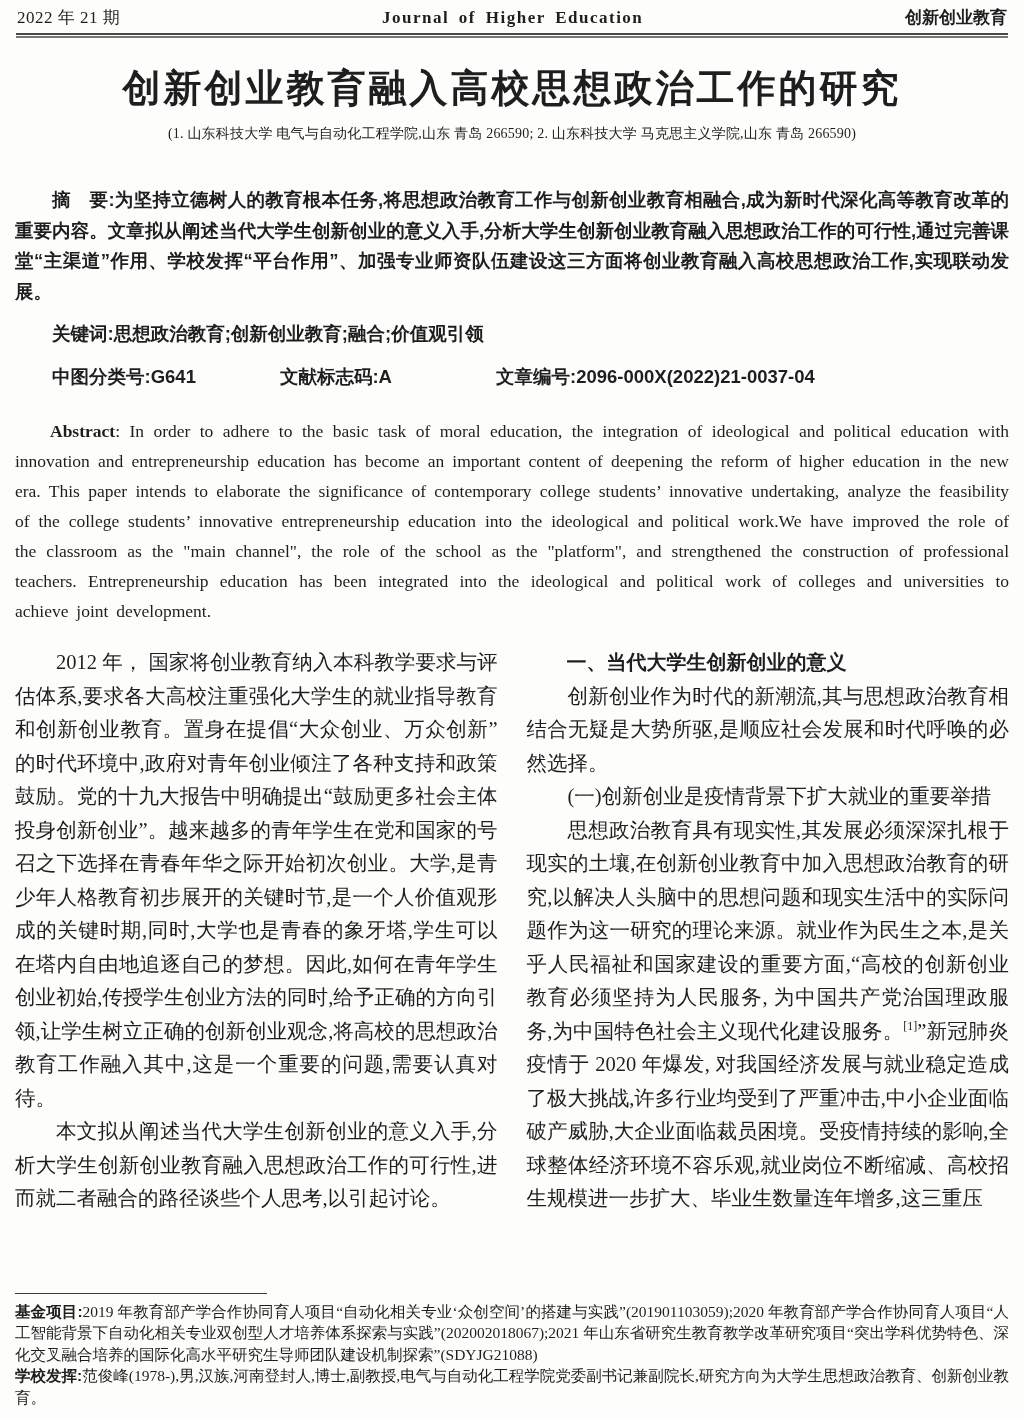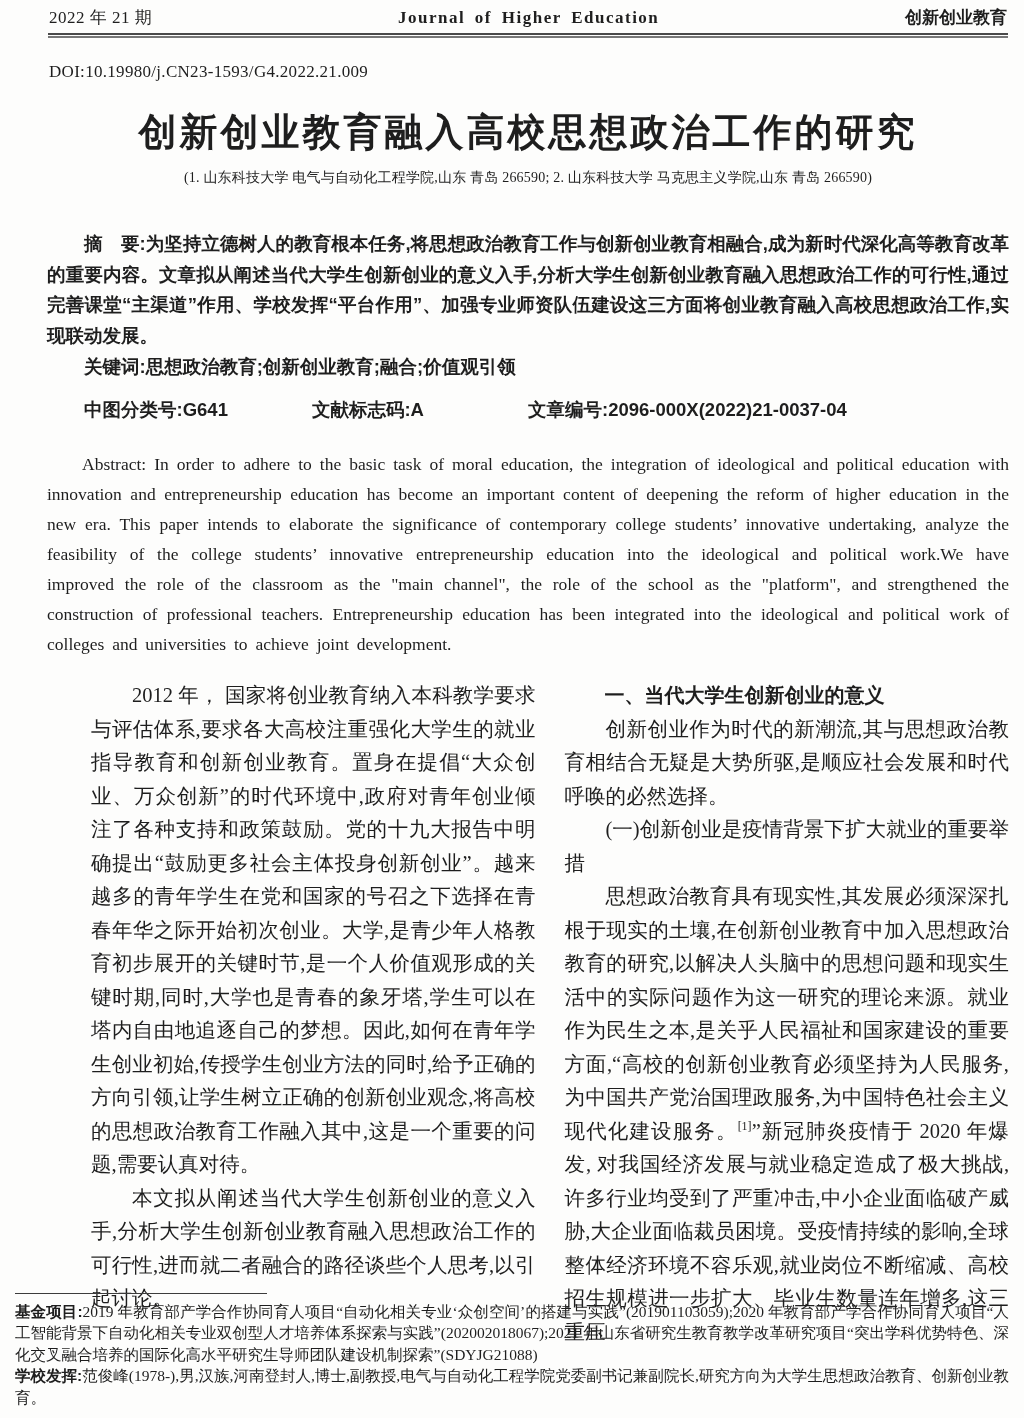--- a/index.html
+++ b/index.html
@@ -5,21 +5,20 @@
   * { margin:0; padding:0; box-sizing:border-box; }
   html,body { background:#e8e8e8; }
   .page {
     position:relative;
     width:1024px; height:1418px;
     margin:0 auto;
     background:#fdfdfc;
     color:#1e1e1e;
     font-family:"Liberation Serif","DejaVu Serif",serif;
     overflow:hidden;
-    padding-left:32px;
   }
   .inner { padding:6px 15px 0 15px; }
 
   
   .runhead { display:flex; align-items:baseline; justify-content:space-between; font-size:17px; padding:0 2px 4px 2px; }
   .runhead .issue { letter-spacing:.5px; }
   .runhead .journal { font-weight:700; letter-spacing:1.5px; word-spacing:4px; }
   .runhead .column { font-family:"Liberation Sans","DejaVu Sans",sans-serif; font-weight:600; }
   .dblrule { height:5px; border-top:2px solid #4a4a4a; border-bottom:2px solid #777; margin:0 1px; }
 
@@ -28,32 +27,32 @@
   .title { text-align:center; font-size:38px; font-weight:600; letter-spacing:3px; margin-top:25px; }
 
   .authors { text-align:center; font-size:20px; margin-top:37px; letter-spacing:1px; }
   .authors sup { font-size:12px; }
   .affiliation { text-align:center; font-size:14px; margin-top:11px; letter-spacing:.2px; }
 
   
   .abs-cn { margin-top:42px; font-family:"Liberation Sans","DejaVu Sans",sans-serif; font-weight:600; font-size:18.5px; line-height:30.5px; text-align:justify; }
   .abs-cn p.abstract { text-indent:2em; }
   .abs-cn .lbl { font-weight:700; }
-  .kw-line { text-indent:2em; margin-top:1px; }
+  .kw-line { text-indent:2em; margin-top:12px; }
   .clc-line { margin-top:12px; padding-left:2em; }
   .clc-line .grp1 { margin-right:84px; }
   .clc-line .grp2 { margin-right:104px; }
 
   
   .abs-en { margin-top:24px; font-size:17.5px; line-height:30px; text-align:justify; word-spacing:3.5px; }
   .abs-en p { text-indent:2em; }
-  .abs-en .lbl { font-weight:400; }
+  .abs-en .lbl { font-weight:700; }
 
   
-  .columns { display:flex; gap:29px; margin-top:20px;margin-left:44px; }
+  .columns { display:flex; gap:29px; margin-top:20px; }
   .col { width:484px; font-size:20.5px; line-height:33.5px; text-align:justify; }
   .col p { text-indent:2em; }
   .col .h1 { font-family:"Liberation Sans","DejaVu Sans",sans-serif; font-weight:700; font-size:20px; text-indent:2em; }
   .col .h2 { text-indent:2em; }
   .col sup.ref { font-size:12px; line-height:0; }
 
   
   .footnote { position:absolute; left:15px; right:15px; bottom:10px; font-size:15.5px; line-height:21.5px; text-align:justify; }
   .fnrule { width:252px; border-top:1.5px solid #3c3c3c; margin-bottom:7px; }
   .footnote .lbl { font-family:"Liberation Sans","DejaVu Sans",sans-serif; font-weight:700;margin-top:28px; }
@@ -64,21 +63,20 @@
 <div class="page">
   <div class="inner">
 
     <div class="runhead">
       <span class="issue">2022 年 21 期</span>
       <span class="journal">Journal of Higher Education</span>
       <span class="column">创新创业教育</span>
     </div>
     <div class="dblrule"></div>
 
-    <div class="doi">DOI:10.19980/j.CN23-1593/G4.2022.21.009</div>
 
     <h1 class="title">创新创业教育融入高校思想政治工作的研究</h1>
 
 
     <div class="affiliation">(1. 山东科技大学 电气与自动化工程学院,山东 青岛 266590; 2. 山东科技大学 马克思主义学院,山东 青岛 266590)</div>
 
     <div class="abs-cn">
       <p class="abstract"><span class="lbl">摘　要:</span><span>为坚持立德树人的教育根本任务,将思想政治教育工作与创新创业教育相融合,成为新时代深化高等教育改革的重要内容。文章拟从阐述当代大学生创新创业的意义入手,分析大学生创新创业教育融入思想政治工作的可行性,通过完善课堂“主渠道”作用、学校发挥“平台作用”、加强专业师资队伍建设这三方面将创业教育融入高校思想政治工作,实现联动发展。</span></p>
       <p class="kw-line"><span class="lbl">关键词:</span><span>思想政治教育;创新创业教育;融合;价值观引领</span></p>
       <p class="clc-line"><span class="grp1"><span class="lbl">中图分类号:</span><span>G641</span></span><span class="grp2"><span class="lbl">文献标志码:</span><span>A</span></span><span class="grp3"><span class="lbl">文章编号:</span><span>2096-000X(2022)21-0037-04</span></span></p>

